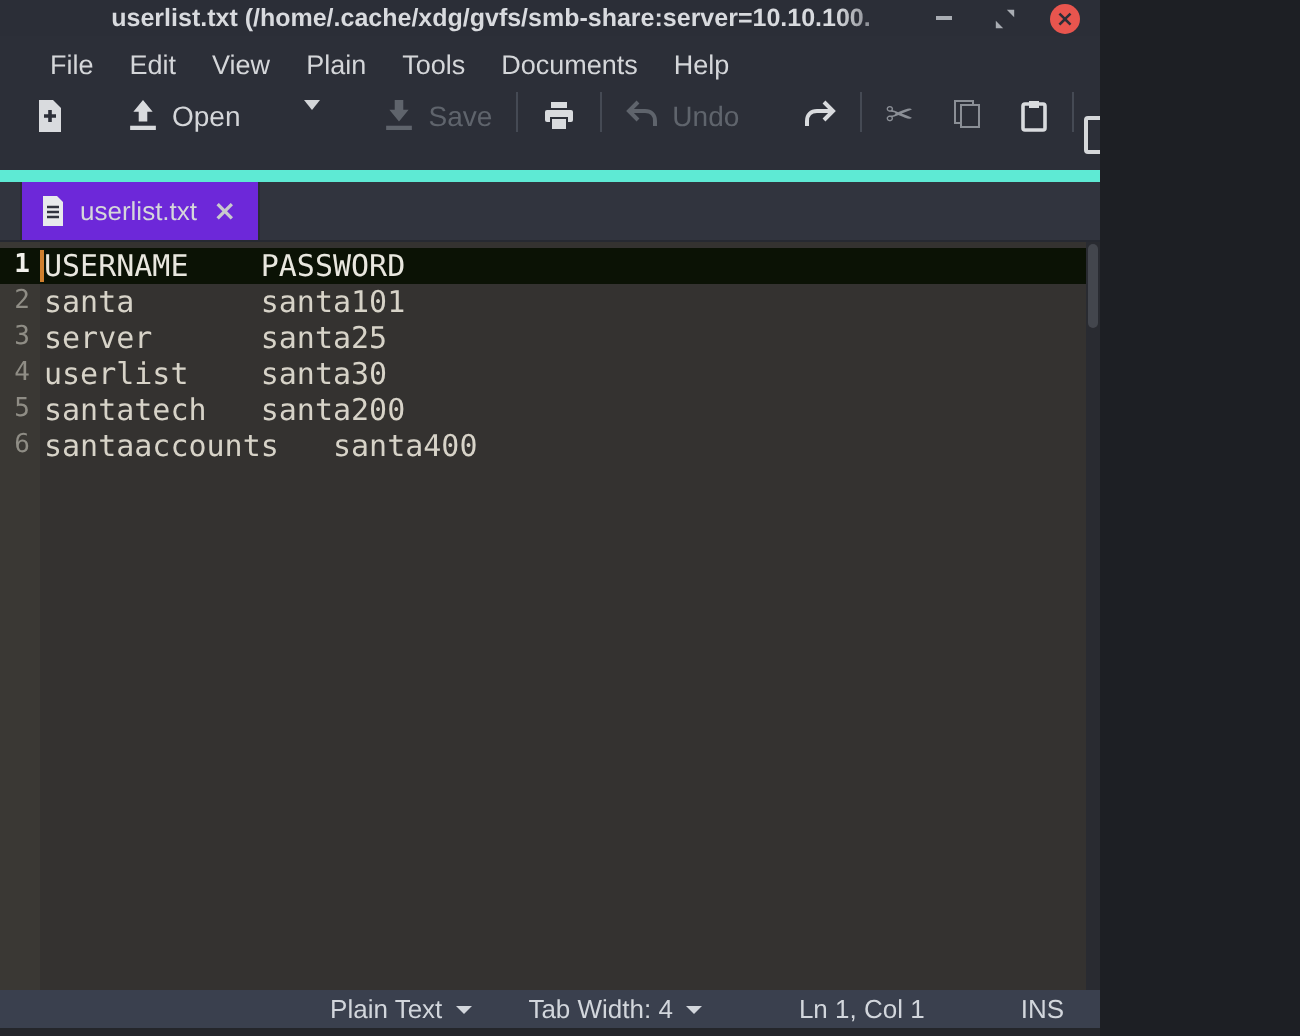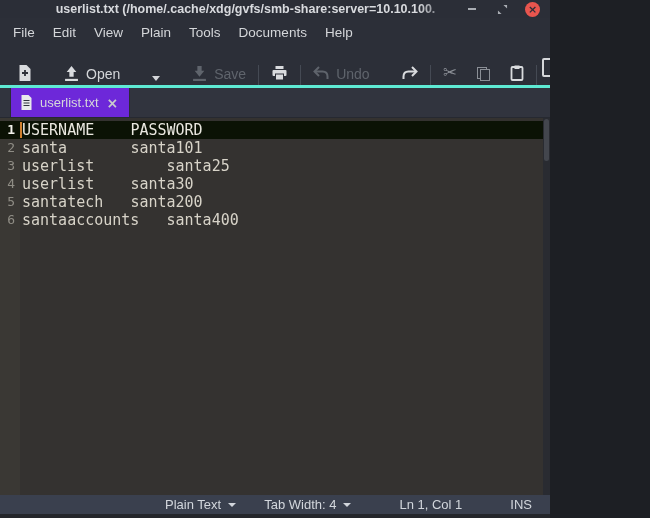--- a/index.html
+++ b/index.html
@@ -17,27 +17,27 @@
   .wincontrols{display:flex;align-items:center;gap:16px;padding-right:10px;flex:0 0 auto;}
   .winbtn{width:14px;height:14px;display:flex;align-items:center;justify-content:center;
           background:none;border:none;padding:0;cursor:default;}
   .min-bar{width:8px;height:2px;background:#a9adb3;display:block;}
   .closebtn{width:15px;height:15px;border-radius:50%;background:#e8554e;border:none;padding:0;
             display:flex;align-items:center;justify-content:center;color:#2b2e37;
             font-size:11px;font-weight:700;line-height:1;font-family:"DejaVu Sans",sans-serif;}
 
   
   .menubar{height:28px;flex:0 0 28px;background:#2c2f38;display:flex;align-items:center;
-           padding-left:4px;}
+           padding-left:16px;}
   .menu-item{color:#d4d6d9;font-size:13.5px;padding:5px 9px;cursor:default;}
 
   
-  .toolbar{height:39px;flex:0 0 39px;background:#2c2f38;display:flex;align-items:flex-end;
+  .toolbar{height:39px;flex:0 0 39px;background:#2c2f38;display:flex;align-items:flex-start;
            padding:0 0 0 12px;position:relative;overflow:hidden;
-           border-bottom:3px solid #5eead4;}
+           border-bottom:6px solid #5eead4;}
   .tbtn{display:flex;align-items:center;gap:7px;background:none;border:none;padding:4px 5px;
         color:#d4d6d9;font-size:14px;font-family:"Liberation Sans",sans-serif;}
   .tbtn svg{display:block;}
   .tbtn.dim{color:#5f646c;}
   .tlabel{line-height:1;}
   .tsep{width:1px;height:20px;background:#454a54;margin:0 7px;flex:0 0 1px;}
   .sp{width:10px;flex:0 0 10px;} .sp-lg{width:22px;flex:0 0 22px;}
   .caret{width:0;height:0;border-left:4.5px solid transparent;border-right:4.5px solid transparent;
          border-top:5px solid #d4d6d9;display:inline-block;}
   .scissors{font-family:"DejaVu Sans",sans-serif;font-size:17px;color:#8b8f96;line-height:1;}
@@ -228,21 +228,21 @@
       <div class="row current">
         <span class="num">1</span>
         <span class="code"><span class="cursor"></span><span>USERNAME	PASSWORD</span></span>
       </div>
       <div class="row">
         <span class="num">2</span>
         <span class="code">santa		santa101</span>
       </div>
       <div class="row">
         <span class="num">3</span>
-        <span class="code">userlist		santa25</span>
+        <span class="code">server		santa25</span>
       </div>
       <div class="row">
         <span class="num">4</span>
         <span class="code">userlist	santa30</span>
       </div>
       <div class="row">
         <span class="num">5</span>
         <span class="code">santatech	santa200</span>
       </div>
       <div class="row">

